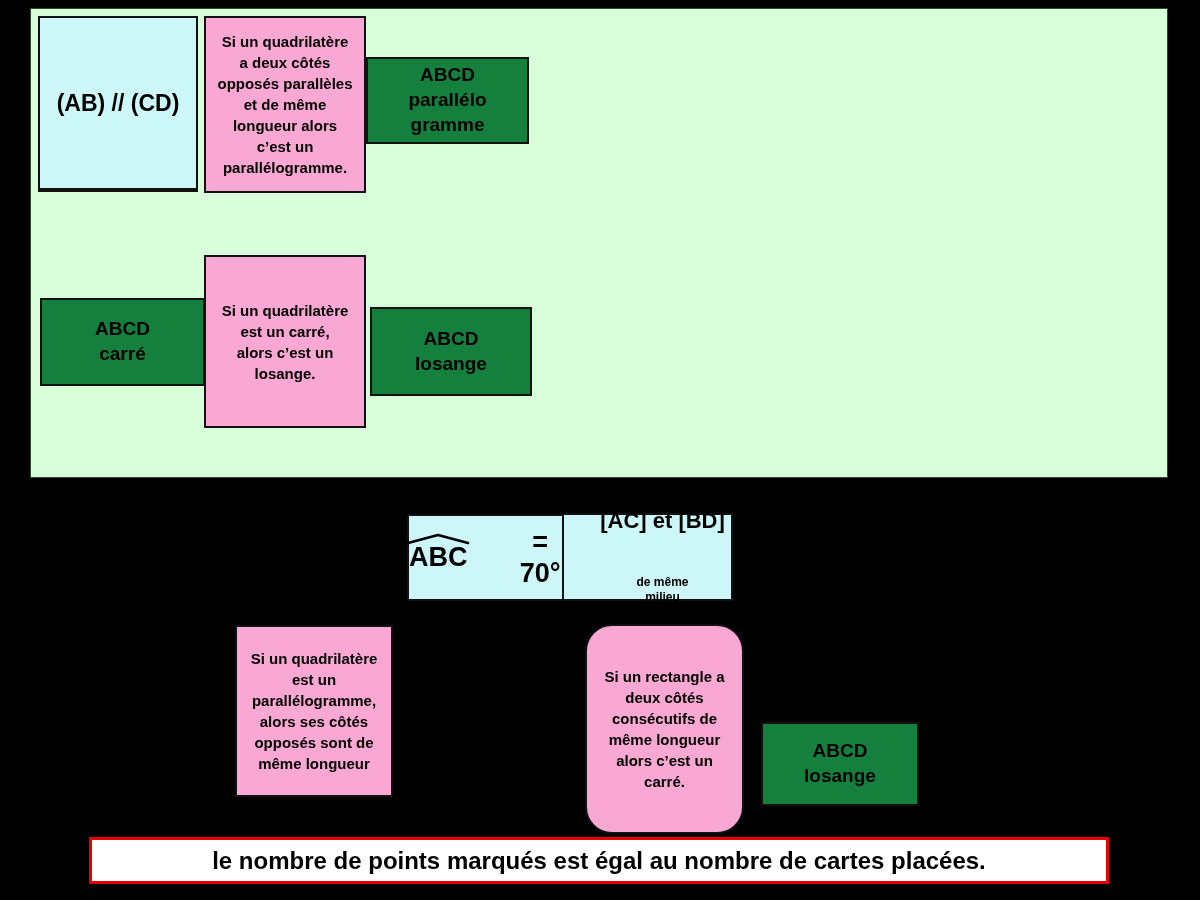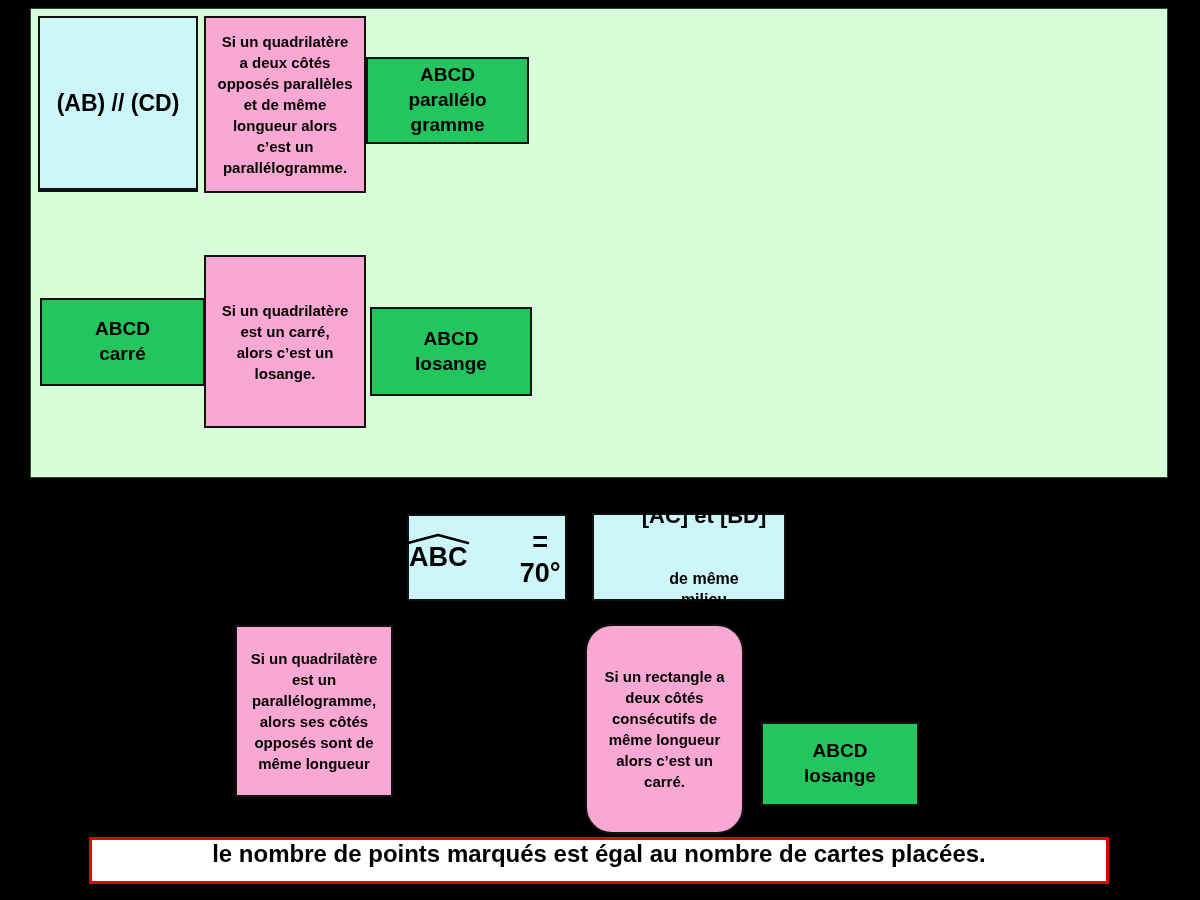--- a/index.html
+++ b/index.html
@@ -25,43 +25,43 @@
     position: absolute;
     box-sizing: border-box;
     border: 2px solid #111;
     display: flex;
     align-items: center;
     justify-content: center;
     text-align: center;
   }
   .cyan   { background: #cdf6f8; gap: 40px; }
   .pink   { background: #f9a8d4; font-size: 15px; line-height: 1.4; white-space: pre-line; padding: 4px; }
-  .yellow { background: #22c55e; font-size: 19px; line-height: 1.3; white-space: pre-line; }
+  .yellow { background: #15803d; font-size: 19px; line-height: 1.3; white-space: pre-line; }
   .pair { flex-direction: column; padding: 0; }
   .pair .cell {
     flex: 1; width: 100%;
     display: flex; align-items: center; justify-content: center;
     font-size: 23px; box-sizing: border-box;
   }
   .pair .cell.first { border-bottom: 2px solid #111; }
   .angle-card { font-size: 27px; }
   .hat-wrap { position: relative; display: inline-block; }
   .hat { position: absolute; left: -3px; top: -9px; width: 64px; height: 12px; }
   .angle-suffix { margin-left: 8px; }
   .diag-card { flex-direction: column; }
   .diag-line1 { font-size: 22px; line-height: 1.2; }
-  .diag-line2 { font-size: 16px; line-height: 1.3; white-space: pre-line; }
+  .diag-line2 { font-size: 12px; line-height: 1.3; white-space: pre-line; }
   .banner {
     position: absolute;
     left: 89px; top: 837px;
     width: 1020px; height: 47px;
     background: #ffffff;
     border: 3px solid #e60000;
     box-sizing: border-box;
-    display: flex; justify-content: center;
+    display: flex; align-items: center; justify-content: center;
     font-size: 24px;
   }
 </style>
 </head>
 <body>
 
 <div class="stage">
 
   <div class="zone"></div>
 
@@ -105,21 +105,21 @@
   <div class="card cyan angle-card" style="left:407px; top:514px; width:160px; height:87px;align-items:center;">
     <span class="hat-wrap">
       <svg class="hat" viewBox="0 0 64 12">
         <path d="M2 10 L32 2 L62 10" fill="none" stroke="#000" stroke-width="2.6" stroke-linecap="round" stroke-linejoin="round"></path>
       </svg>
       <span>ABC</span>
     </span>
     <span class="angle-suffix">= 70°</span>
   </div>
 
-  <div class="card cyan diag-card" style="left:592px; top:513px; width:194px; height:88px;padding-left:30px;">
+  <div class="card cyan diag-card" style="left:562px; top:513px; width:171px; height:88px;padding-left:30px;">
     <span class="diag-line1">[AC] et [BD]</span>
     <span class="diag-line2">de même
 milieu</span>
   </div>
 
   <div class="card pink" style="left:235px; top:625px; width:158px; height:172px;">
     <span>Si un quadrilatère
 est un
 parallélogramme,
 alors ses côtés

